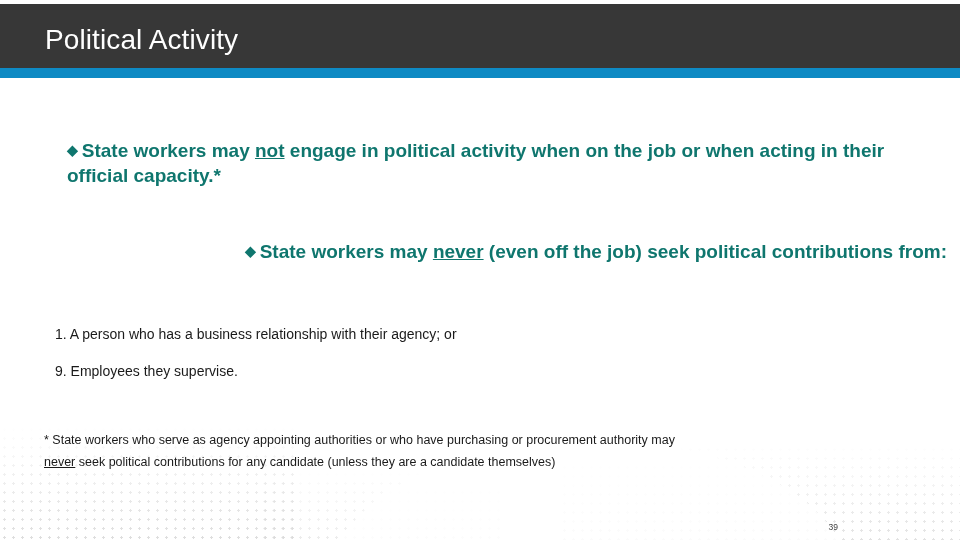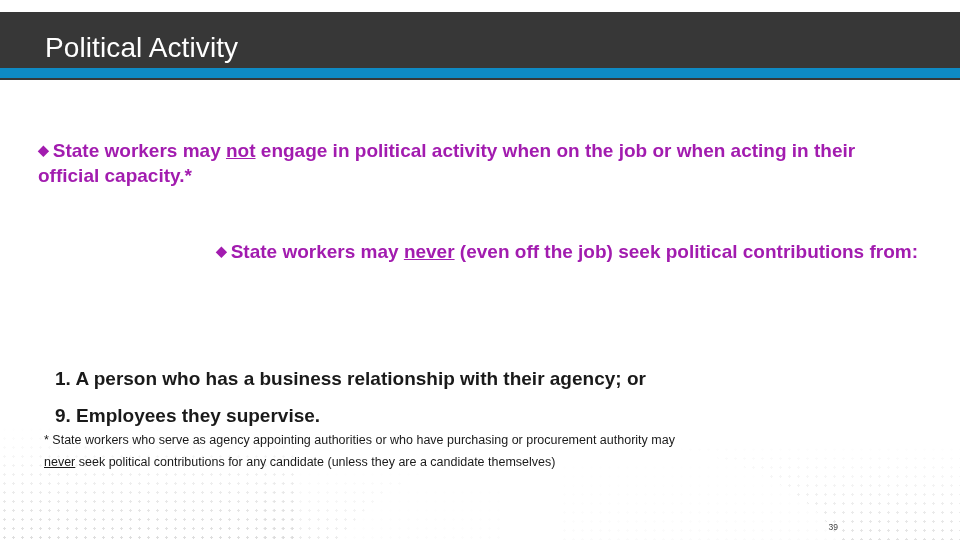--- a/index.html
+++ b/index.html
@@ -61,21 +61,21 @@
     left: 330px; bottom: -40px;
     width: 520px; height: 140px;
     background: #ffffff;
     border-radius: 50% 50% 0 0 / 100% 100% 0 0;
     opacity: .85;
   }
 
   
   .title-bar {
     position: absolute;
-    top: 12px; left: 0;
+    top: 4px; left: 0;
     width: 960px;
     height: 68px;
     background: #373737;
     z-index: 3;
   }
   .title-text {
     position: absolute;
     left: 45px;
     top: 22px;
     color: #ffffff;
@@ -98,44 +98,44 @@
   .content {
     position: absolute;
     top: 78px; left: 0;
     width: 960px;
     height: 462px;
     z-index: 2;
   }
 
   .bullet-block {
     position: absolute;
-    color: #a21caf;
+    color: #0f766e;
     font-size: 19px;
     font-weight: 700;
     line-height: 25px;
+    margin-left: 29px;
   }
   .bullet-1 { left: 38px; top: 60px; width: 880px; }
   .bullet-2 { left: 38px; top: 161px; width: 880px; text-align: right; }
 
   .bullet-mark {
     font-size: 14px;
     vertical-align: 2px;
     margin-right: 4px;
   }
   .u { text-decoration: underline; }
 
   .numbered {
     position: absolute;
     left: 55px;
     color: #1a1a1a;
-    font-size: 19px;
-    font-weight: 700;
+    font-size: 14px;
+    font-weight: 400;
     line-height: 25px;
     white-space: nowrap;
-    margin-top: 44px;
   }
   .num-1 { top: 244px; }
   .num-2 { top: 281px; }
 
   .footnote {
     position: absolute;
     left: 44px;
     top: 351px;
     width: 640px;
     color: #1a1a1a;

